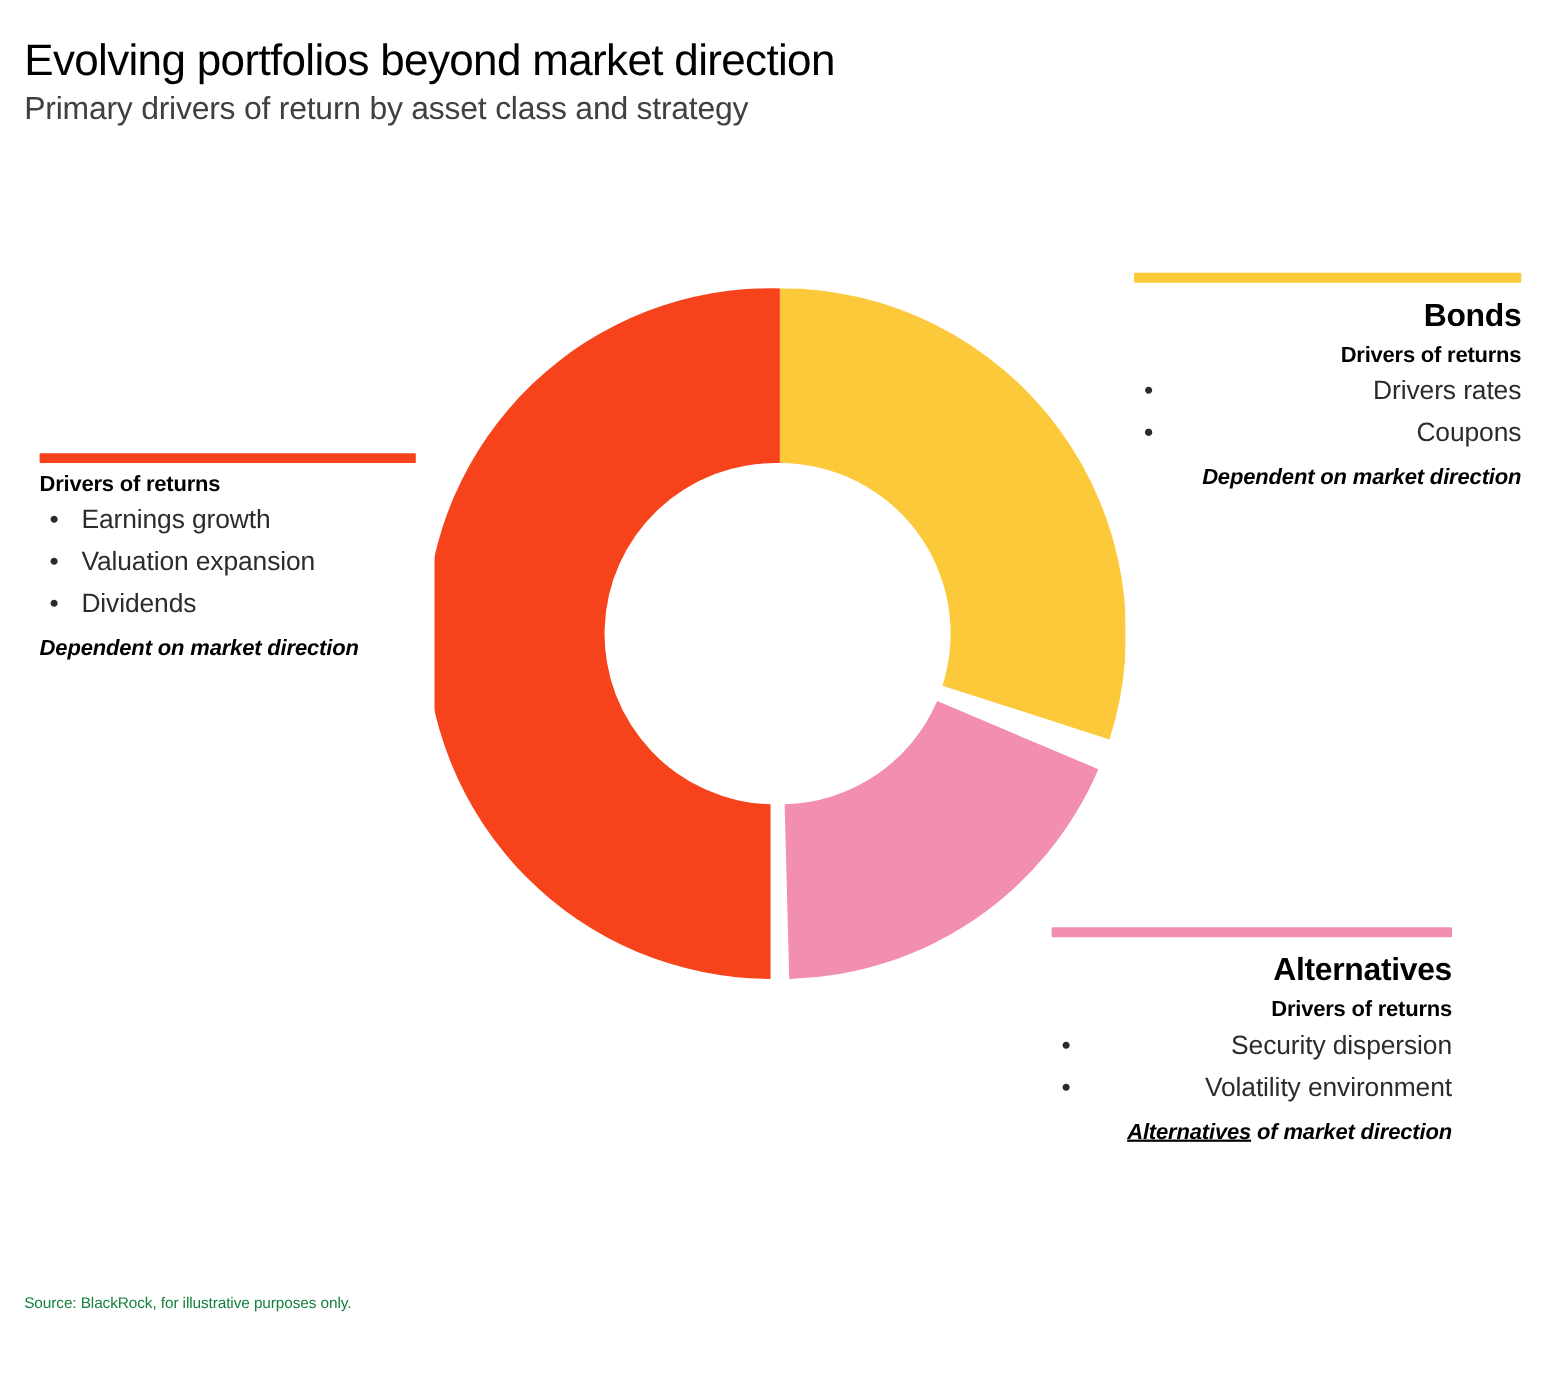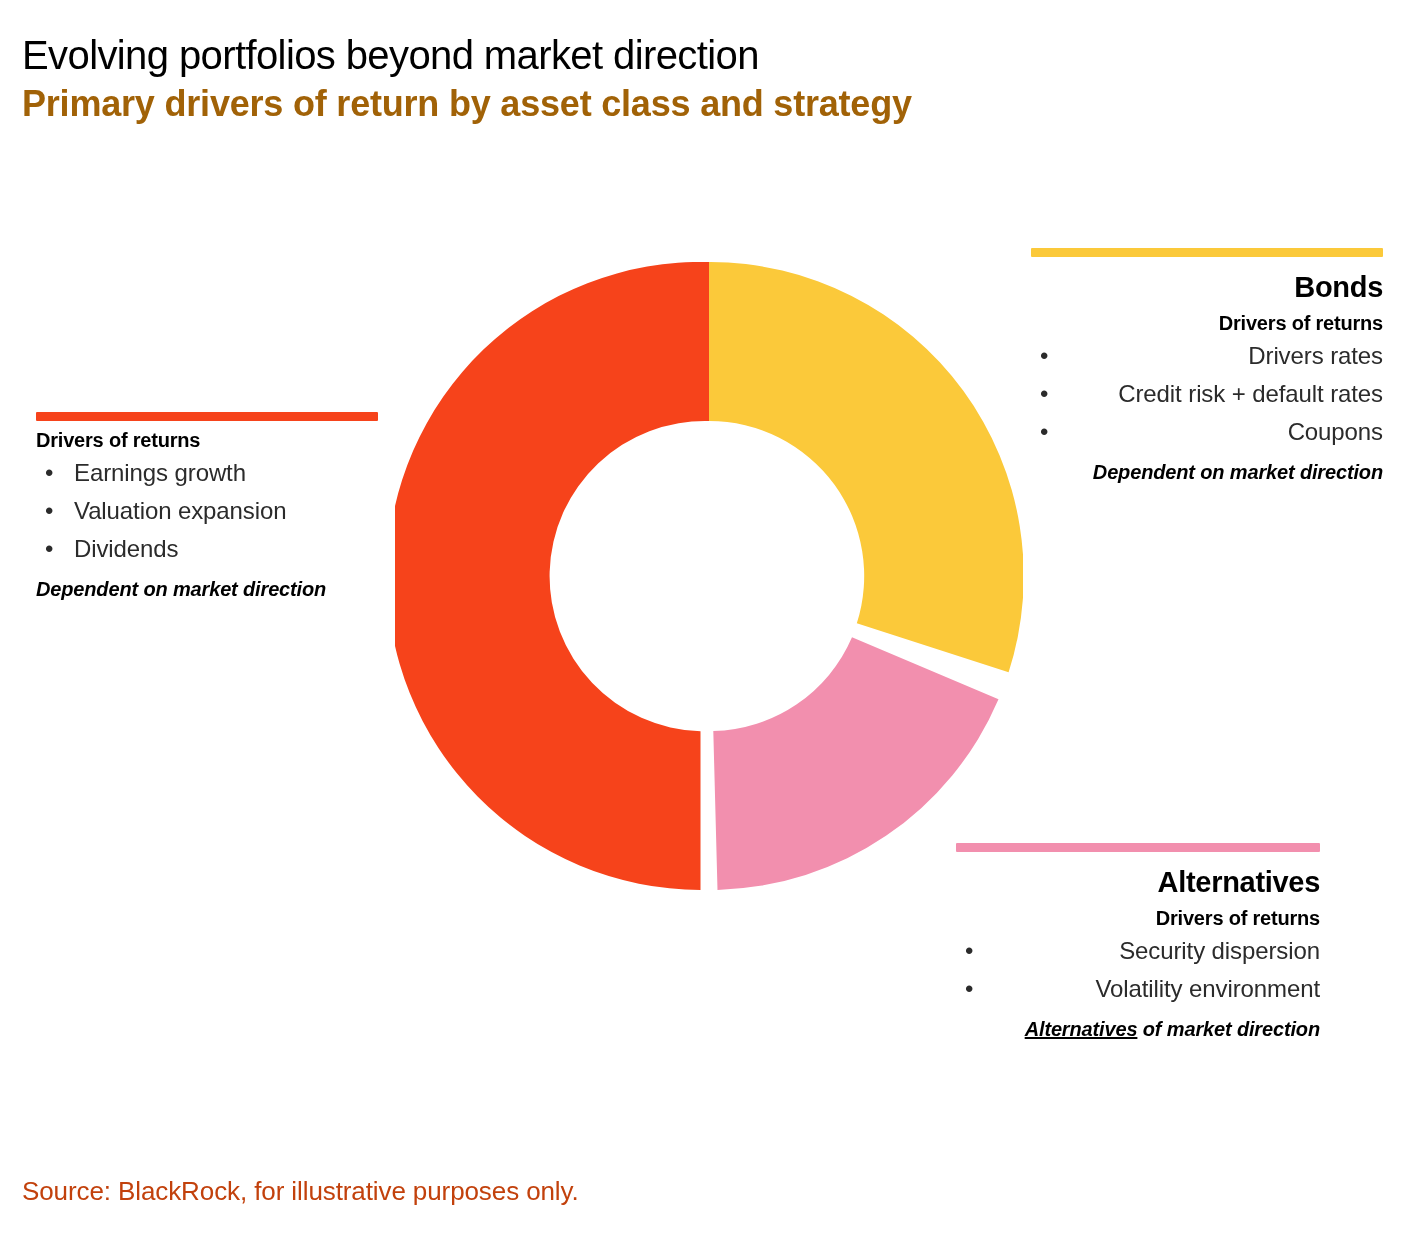--- a/index.html
+++ b/index.html
@@ -14,22 +14,22 @@
   #stage{position:absolute;left:0;top:0;width:1422px;height:1248px;}
 
   
   .title{
     position:absolute;left:22px;top:34px;
     font-size:40px;font-weight:normal;letter-spacing:-0.6px;
     line-height:1.05;white-space:nowrap;text-align:center;
   }
   .subtitle{
     position:absolute;left:22px;top:84px;
-    font-size:36px;font-weight:700;letter-spacing:-0.2px;
-    line-height:1.1;white-space:nowrap;color:#a16207;
+    font-size:29px;font-weight:400;letter-spacing:-0.2px;
+    line-height:1.1;white-space:nowrap;color:#404040;
   }
 
   
   #donut{position:absolute;left:395px;top:262px;width:628px;height:628px;}
 
   
   .panel{position:absolute;}
   .rule{height:9px;width:100%;border-radius:1px;}
   .panel h3{
     margin:14px 0 0 0;
@@ -64,21 +64,21 @@
   .note .u{text-decoration:underline;}
 
   
   #panel-stocks{left:36px;top:412px;width:342px;}
   #panel-bonds{left:1031px;top:248px;width:352px;text-align:right;}
   #panel-alternatives{left:956px;top:843px;width:364px;text-align:right;}
 
   
   .source{
     position:absolute;left:22px;top:1176px;
-    font-size:26px;font-weight:400;color:#c2410c;
+    font-size:14px;font-weight:400;color:#15803d;
     letter-spacing:-0.1px;white-space:nowrap;
   }
 </style>
 </head>
 <body>
 
 <div id="stage">
 
   <div class="title">Evolving portfolios beyond market direction</div>
   <div class="subtitle">Primary drivers of return by asset class and strategy</div>
@@ -114,21 +114,21 @@
     </ul>
     <div class="note"><span class="u"></span><span>Dependent on market direction</span></div>
   </div>
 
   <div class="panel" id="panel-bonds">
     <div class="rule" style="background:#FBC93A"></div>
     <h3>Bonds</h3>
     <div class="drivers">Drivers of returns</div>
     <ul class="bullets">
       <li><span class="dot">•</span><span>Drivers rates</span></li>
-      <li><span class="dot">•</span><span>Credit risk + default rates</span></li>
+      <li><span class="dot">•</span></li>
       <li><span class="dot">•</span><span>Coupons</span></li>
     </ul>
     <div class="note"><span class="u"></span><span>Dependent on market direction</span></div>
   </div>
 
   <div class="panel" id="panel-alternatives">
     <div class="rule" style="background:#F28FAE"></div>
     <h3>Alternatives</h3>
     <div class="drivers">Drivers of returns</div>
     <ul class="bullets">

